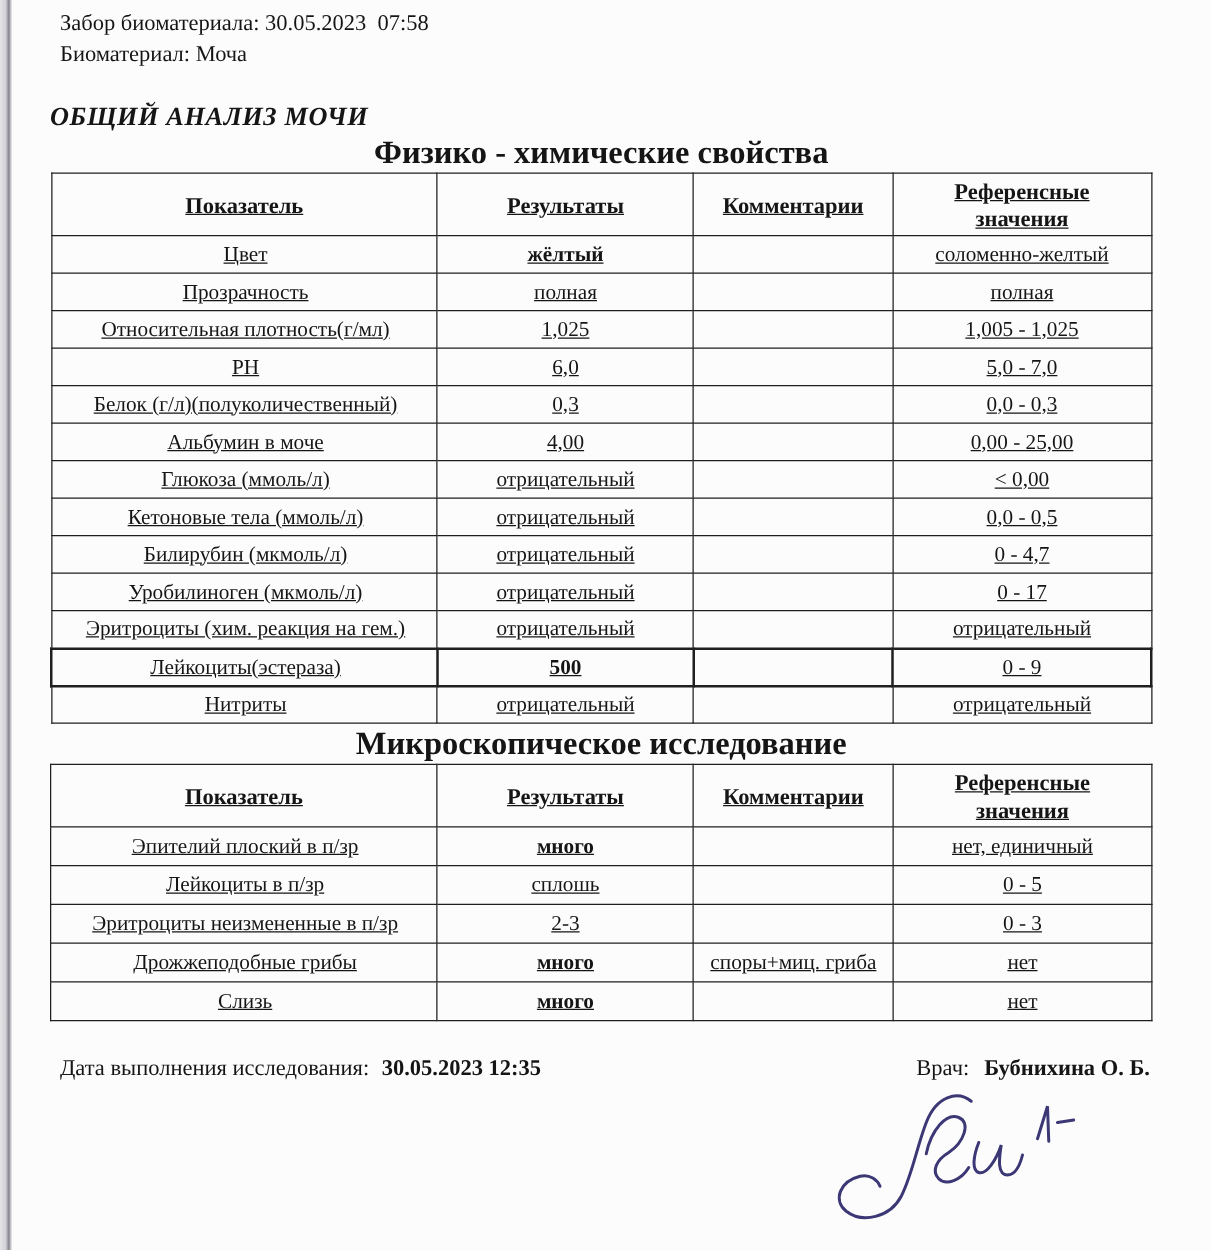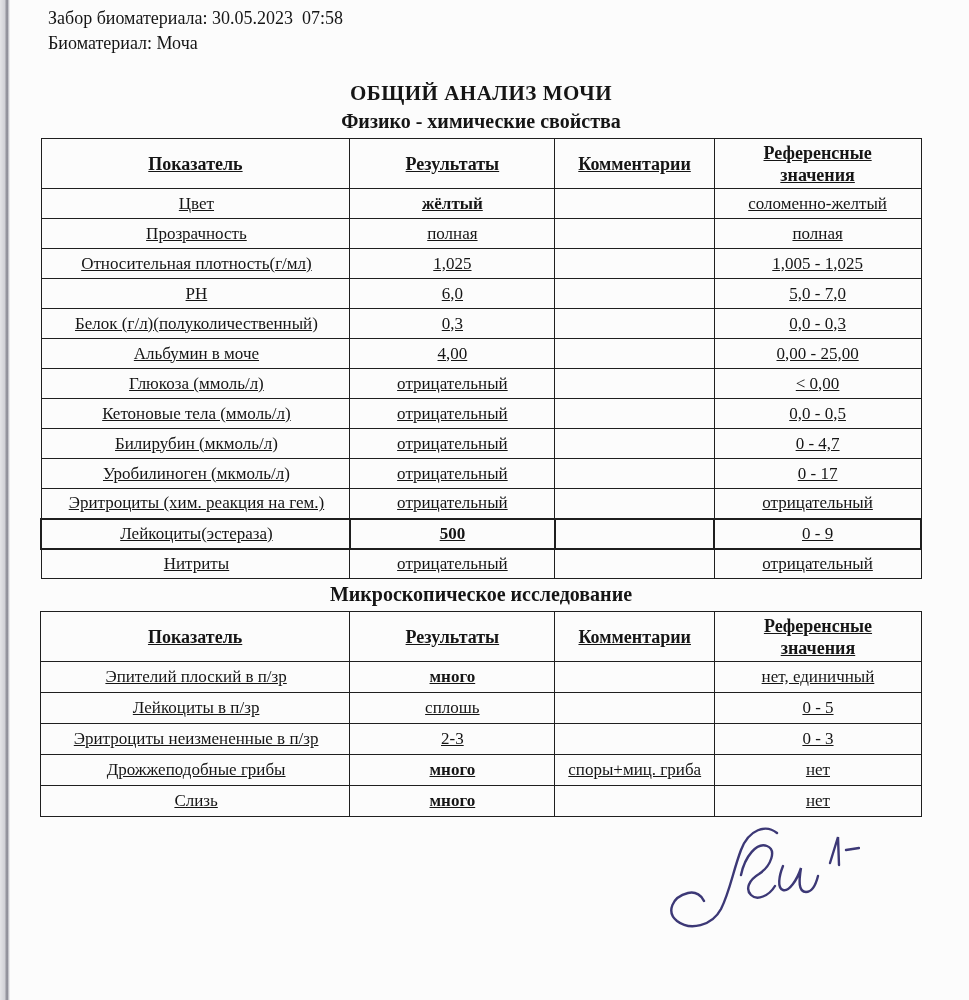--- a/index.html
+++ b/index.html
@@ -19,30 +19,30 @@
     width: 10px;
     background: linear-gradient(to right, #e4e4e7 0%, #d2d2d7 45%, #80808a 72%, #b9b9c0 82%, #fcfcfc 100%);
   }
   .content {
     position: relative;
     padding: 6px 47px 0 40px;
   }
   .meta-block { padding-left: 8px; }
   .meta-line { font-size: 18px; line-height: 25px; white-space: pre; }
   .doc-title {
-    text-align: center;
     font-weight: bold;
     font-size: 21px;
     margin-top: 25px;
     letter-spacing: 0.5px;
+    font-style: italic;
   }
   .section-title {
     text-align: center;
     font-weight: bold;
-    font-size: 20px;
+    font-size: 26px;
     margin-top: 3px;
     line-height: 25px;
   }
   table {
     width: 100%;
     border-collapse: collapse;
     table-layout: fixed;
     margin-top: 4px;
     text-decoration: underline;
   }
@@ -243,20 +243,28 @@
         </tr>
         <tr>
           <td class="name">Слизь</td>
           <td class="bold">много</td>
           <td></td>
           <td>нет</td>
         </tr>
       </tbody>
     </table>
 
+    <div class="footer-row">
+      <div class="footer-left">
+        <span>Дата выполнения исследования:</span><span class="b">30.05.2023 12:35</span>
+      </div>
+      <div class="footer-right">
+        <span>Врач:</span><span class="b">Бубнихина О. Б.</span>
+      </div>
+    </div>
 
     <div class="signature-wrap">
       <svg width="220" height="112" viewBox="0 0 220 112" fill="none">
         <path stroke="#3c3876" stroke-width="2.4" stroke-linecap="round" fill="none" d="M137 14 C 126 5, 109 10, 101 31 C 93 52, 90 72, 81 90 C 72 107, 50 112, 37 102 C 26 93, 32 78, 48 74 C 56 72, 62 77, 64 82"></path>
         <path stroke="#3c3876" stroke-width="2.4" stroke-linecap="round" fill="none" d="M101 56 C 105 37, 117 23, 127 27 C 137 31, 131 47, 119 55 C 109 61, 105 70, 111 76 C 117 82, 129 77, 135 67"></path>
         <path stroke="#3c3876" stroke-width="2.4" stroke-linecap="round" fill="none" d="M143 47 C 139 57, 137 69, 143 71 C 149 73, 157 61, 161 49 C 159 61, 158 73, 166 73 C 172 73, 176 65, 178 57"></path>
         <path stroke="#3c3876" stroke-width="2.4" stroke-linecap="round" fill="none" d="M190 44 L 198 18 L 199 46"></path>
         <path stroke="#3c3876" stroke-width="2.4" stroke-linecap="round" fill="none" d="M206 31 L 219 29"></path>
       </svg>
     </div>

